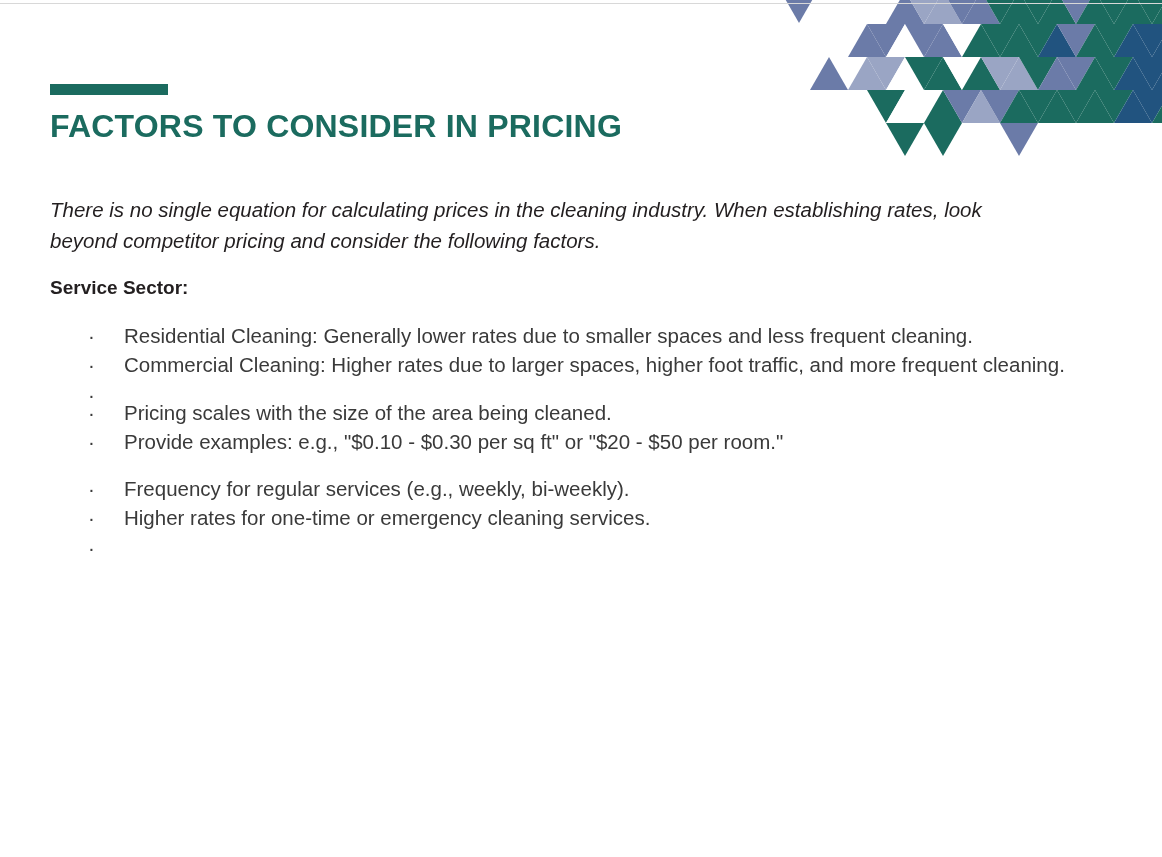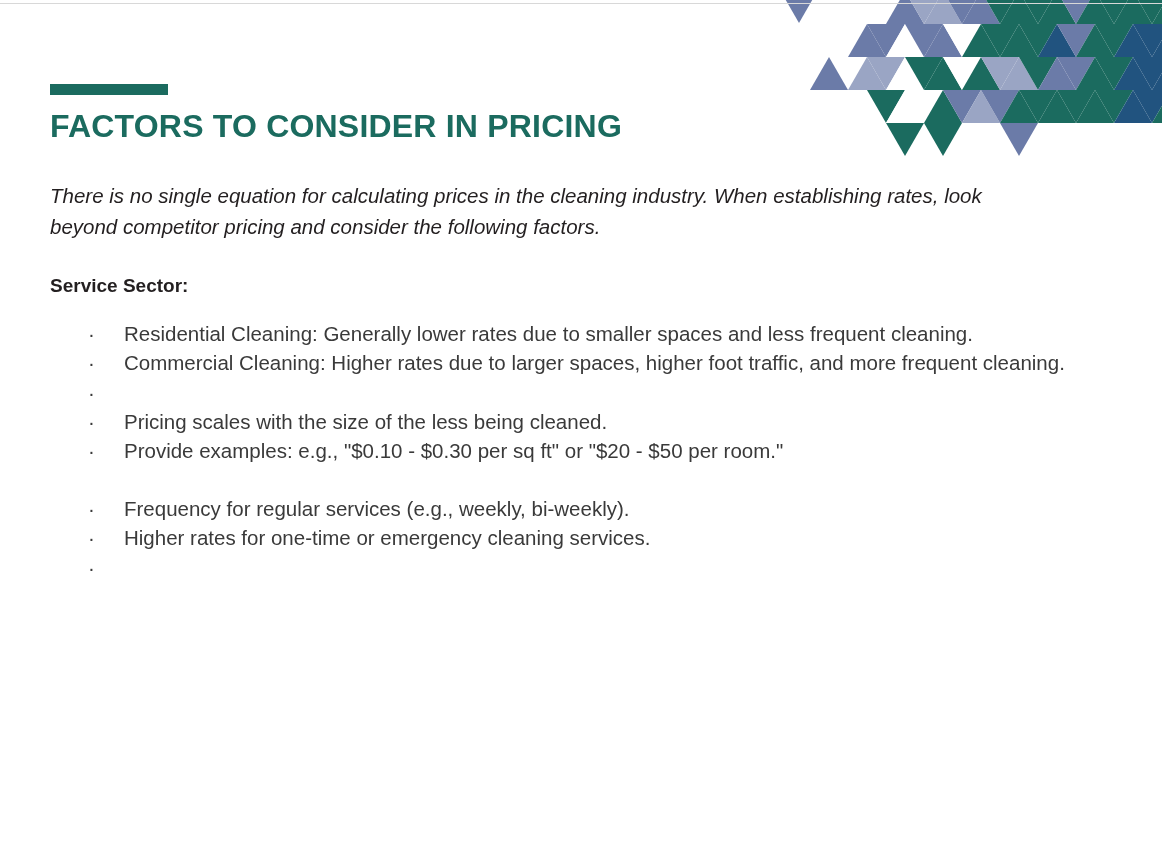--- a/index.html
+++ b/index.html
@@ -58,30 +58,30 @@
   .page-title {
     margin: 14px 0 0 0;
     font-size: 32px;
     font-weight: bold;
     letter-spacing: 0.2px;
     color: #1b6b5f;
     line-height: 1.1;
   }
 
   .intro {
-    margin: 36px 0 0 0;
+    margin: 50px 0 0 0;
     font-style: italic;
     font-size: 20.5px;
     line-height: 1.52;
     color: #231f20;
     max-width: 1000px;
   }
 
   .section {
-    margin-top: 31px;
+    margin-top: 19px;
   }
   .section-heading {
     font-size: 19px;
     font-weight: bold;
     color: #231f20;
     margin: 0;
     line-height: 1.3;
   }
 
   ul.bullets {
@@ -221,21 +221,21 @@
       <li>
         <span class="dot">·</span>
       </li>
     </ul>
   </div>
 
   <div class="section tight">
     <ul class="bullets">
       <li>
         <span class="dot">·</span>
-        <span>Pricing scales with the size of the less being cleaned.</span>
+        <span>Pricing scales with the size of the area being cleaned.</span>
       </li>
       <li>
         <span class="dot">·</span>
         <span>Provide examples: e.g., "$0.10 - $0.30 per sq ft" or "$20 - $50 per room."</span>
       </li>
     </ul>
   </div>
 
   <div class="section tight">
     <ul class="bullets">

